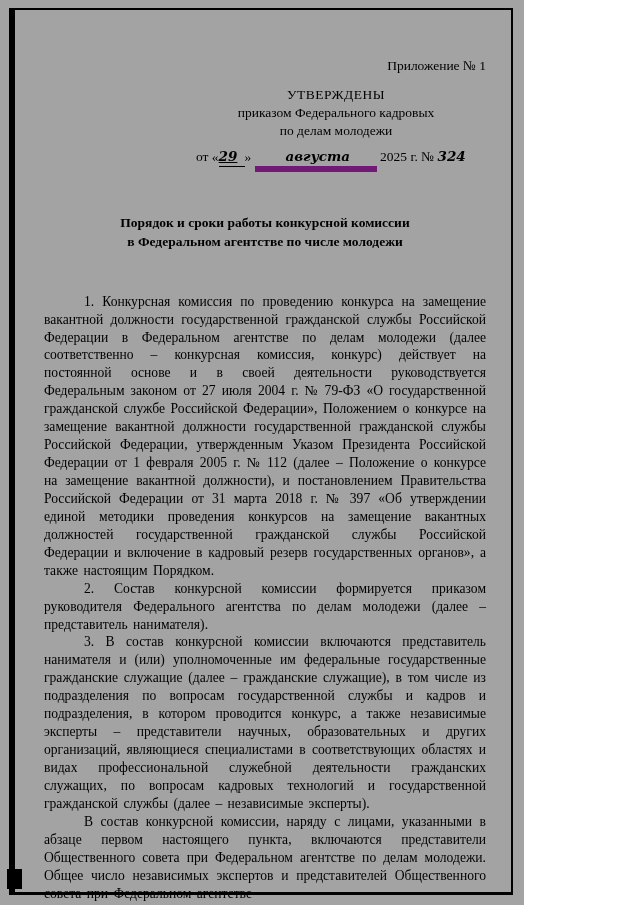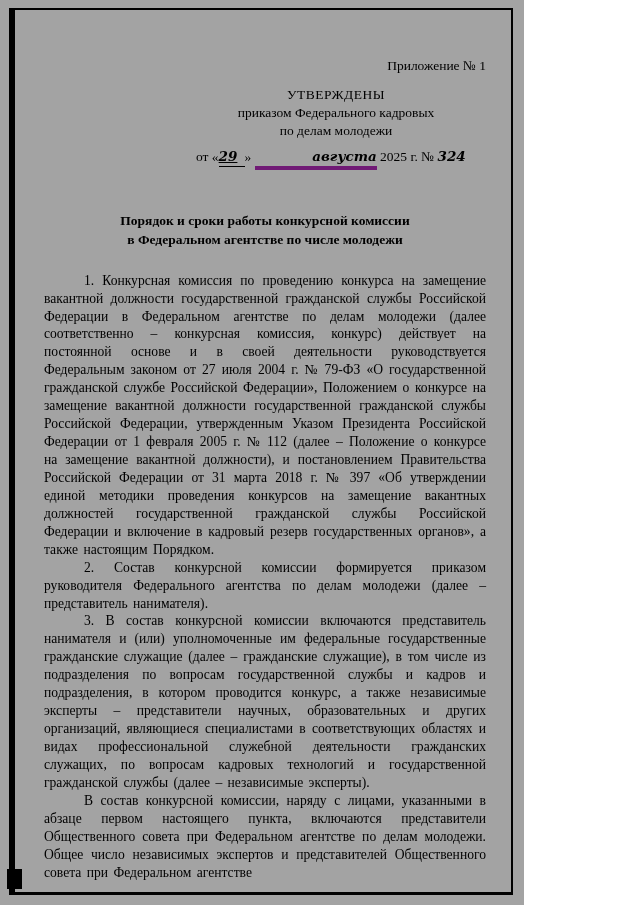--- a/index.html
+++ b/index.html
@@ -50,40 +50,40 @@
     white-space:nowrap;
   }
   .hand{
     font-style:italic;
     font-weight:bold;
     font-family:"DejaVu Serif", serif;
   }
   .blank{
     display:inline-block;
     min-width:118px;
-    border-bottom:4px solid #701a75;
-    text-align:right;
+    border-bottom:6px solid #701a75;
+    text-align:center;
     padding-left:4px;
   }
   .day-blank{
     display:inline-block;
     min-width:26px;
     text-align:left;
     border-bottom:1px solid #000;
     text-decoration:underline;
   }
   .doc-title{
     margin-top:42px;
     text-align:center;
     font-weight:bold;
     font-size:13.5px;
     line-height:1.4;
   }
   .body-text{
-    margin-top:22px;
+    margin-top:41px;
     font-size:13.6px;
     line-height:1.32;
   }
   .body-text p{
     margin:0;
     text-indent:40px;
     text-align:justify;
     word-spacing:2px;
   }
 </style>

